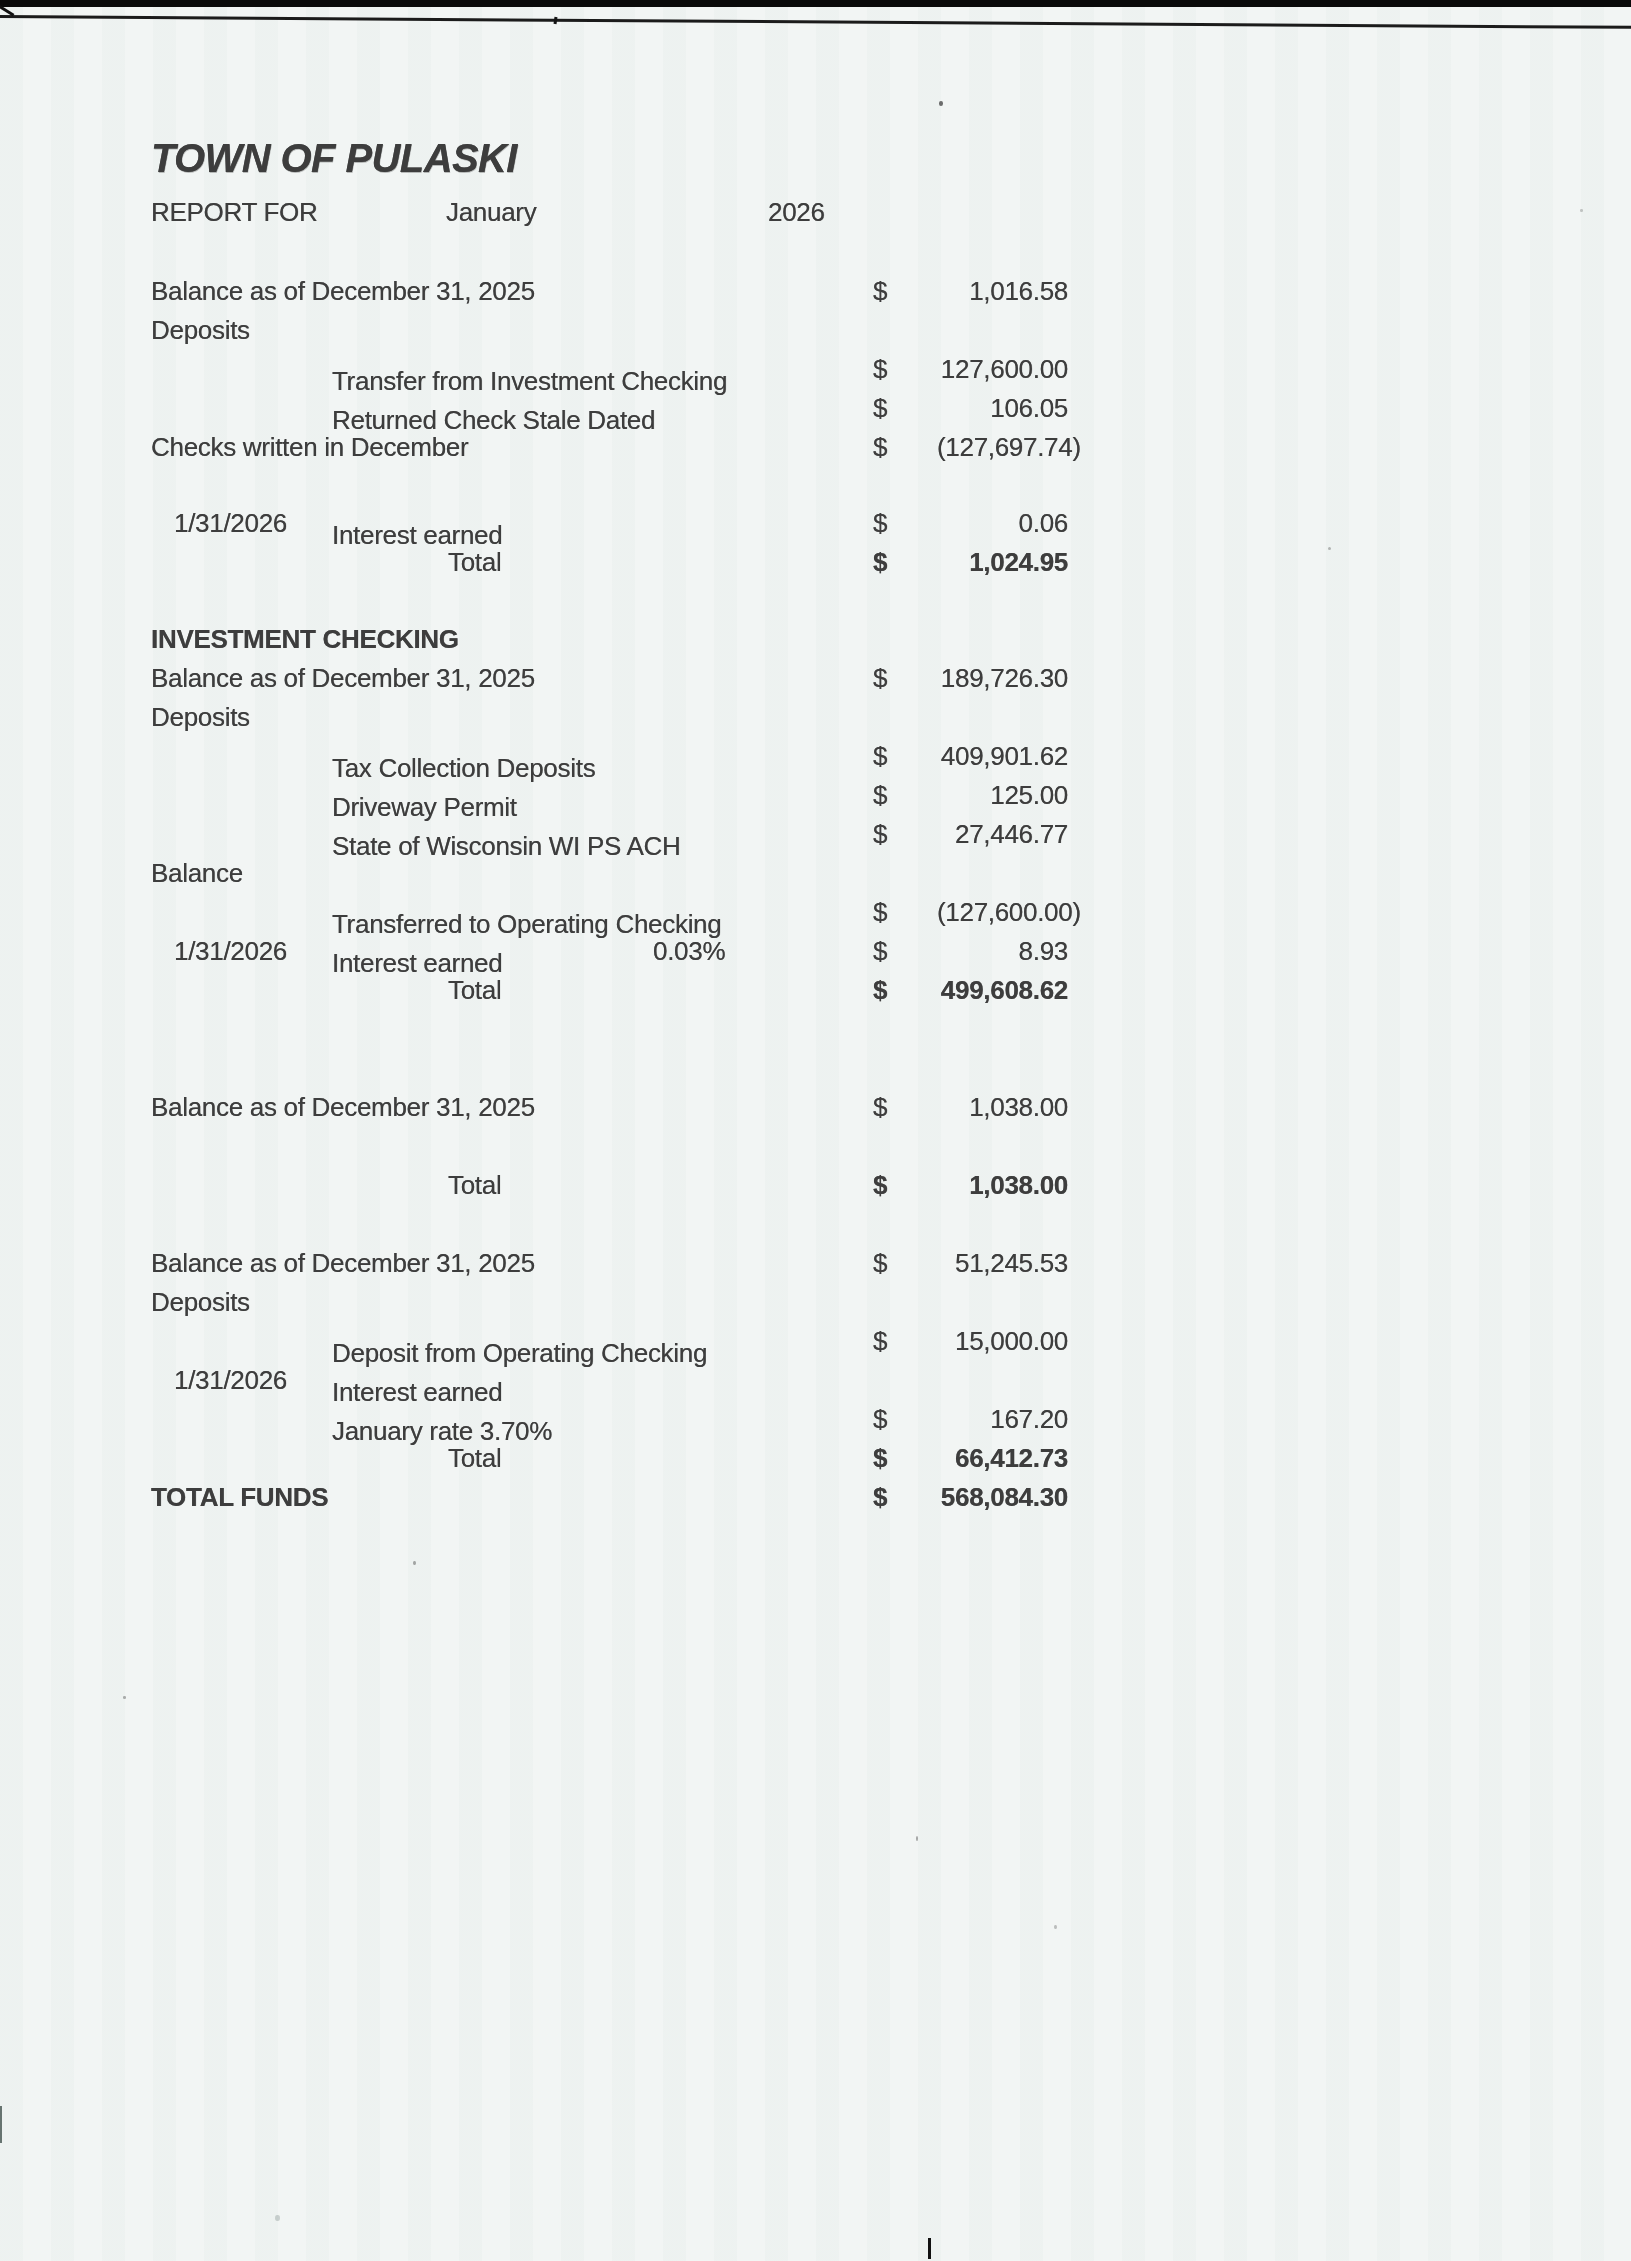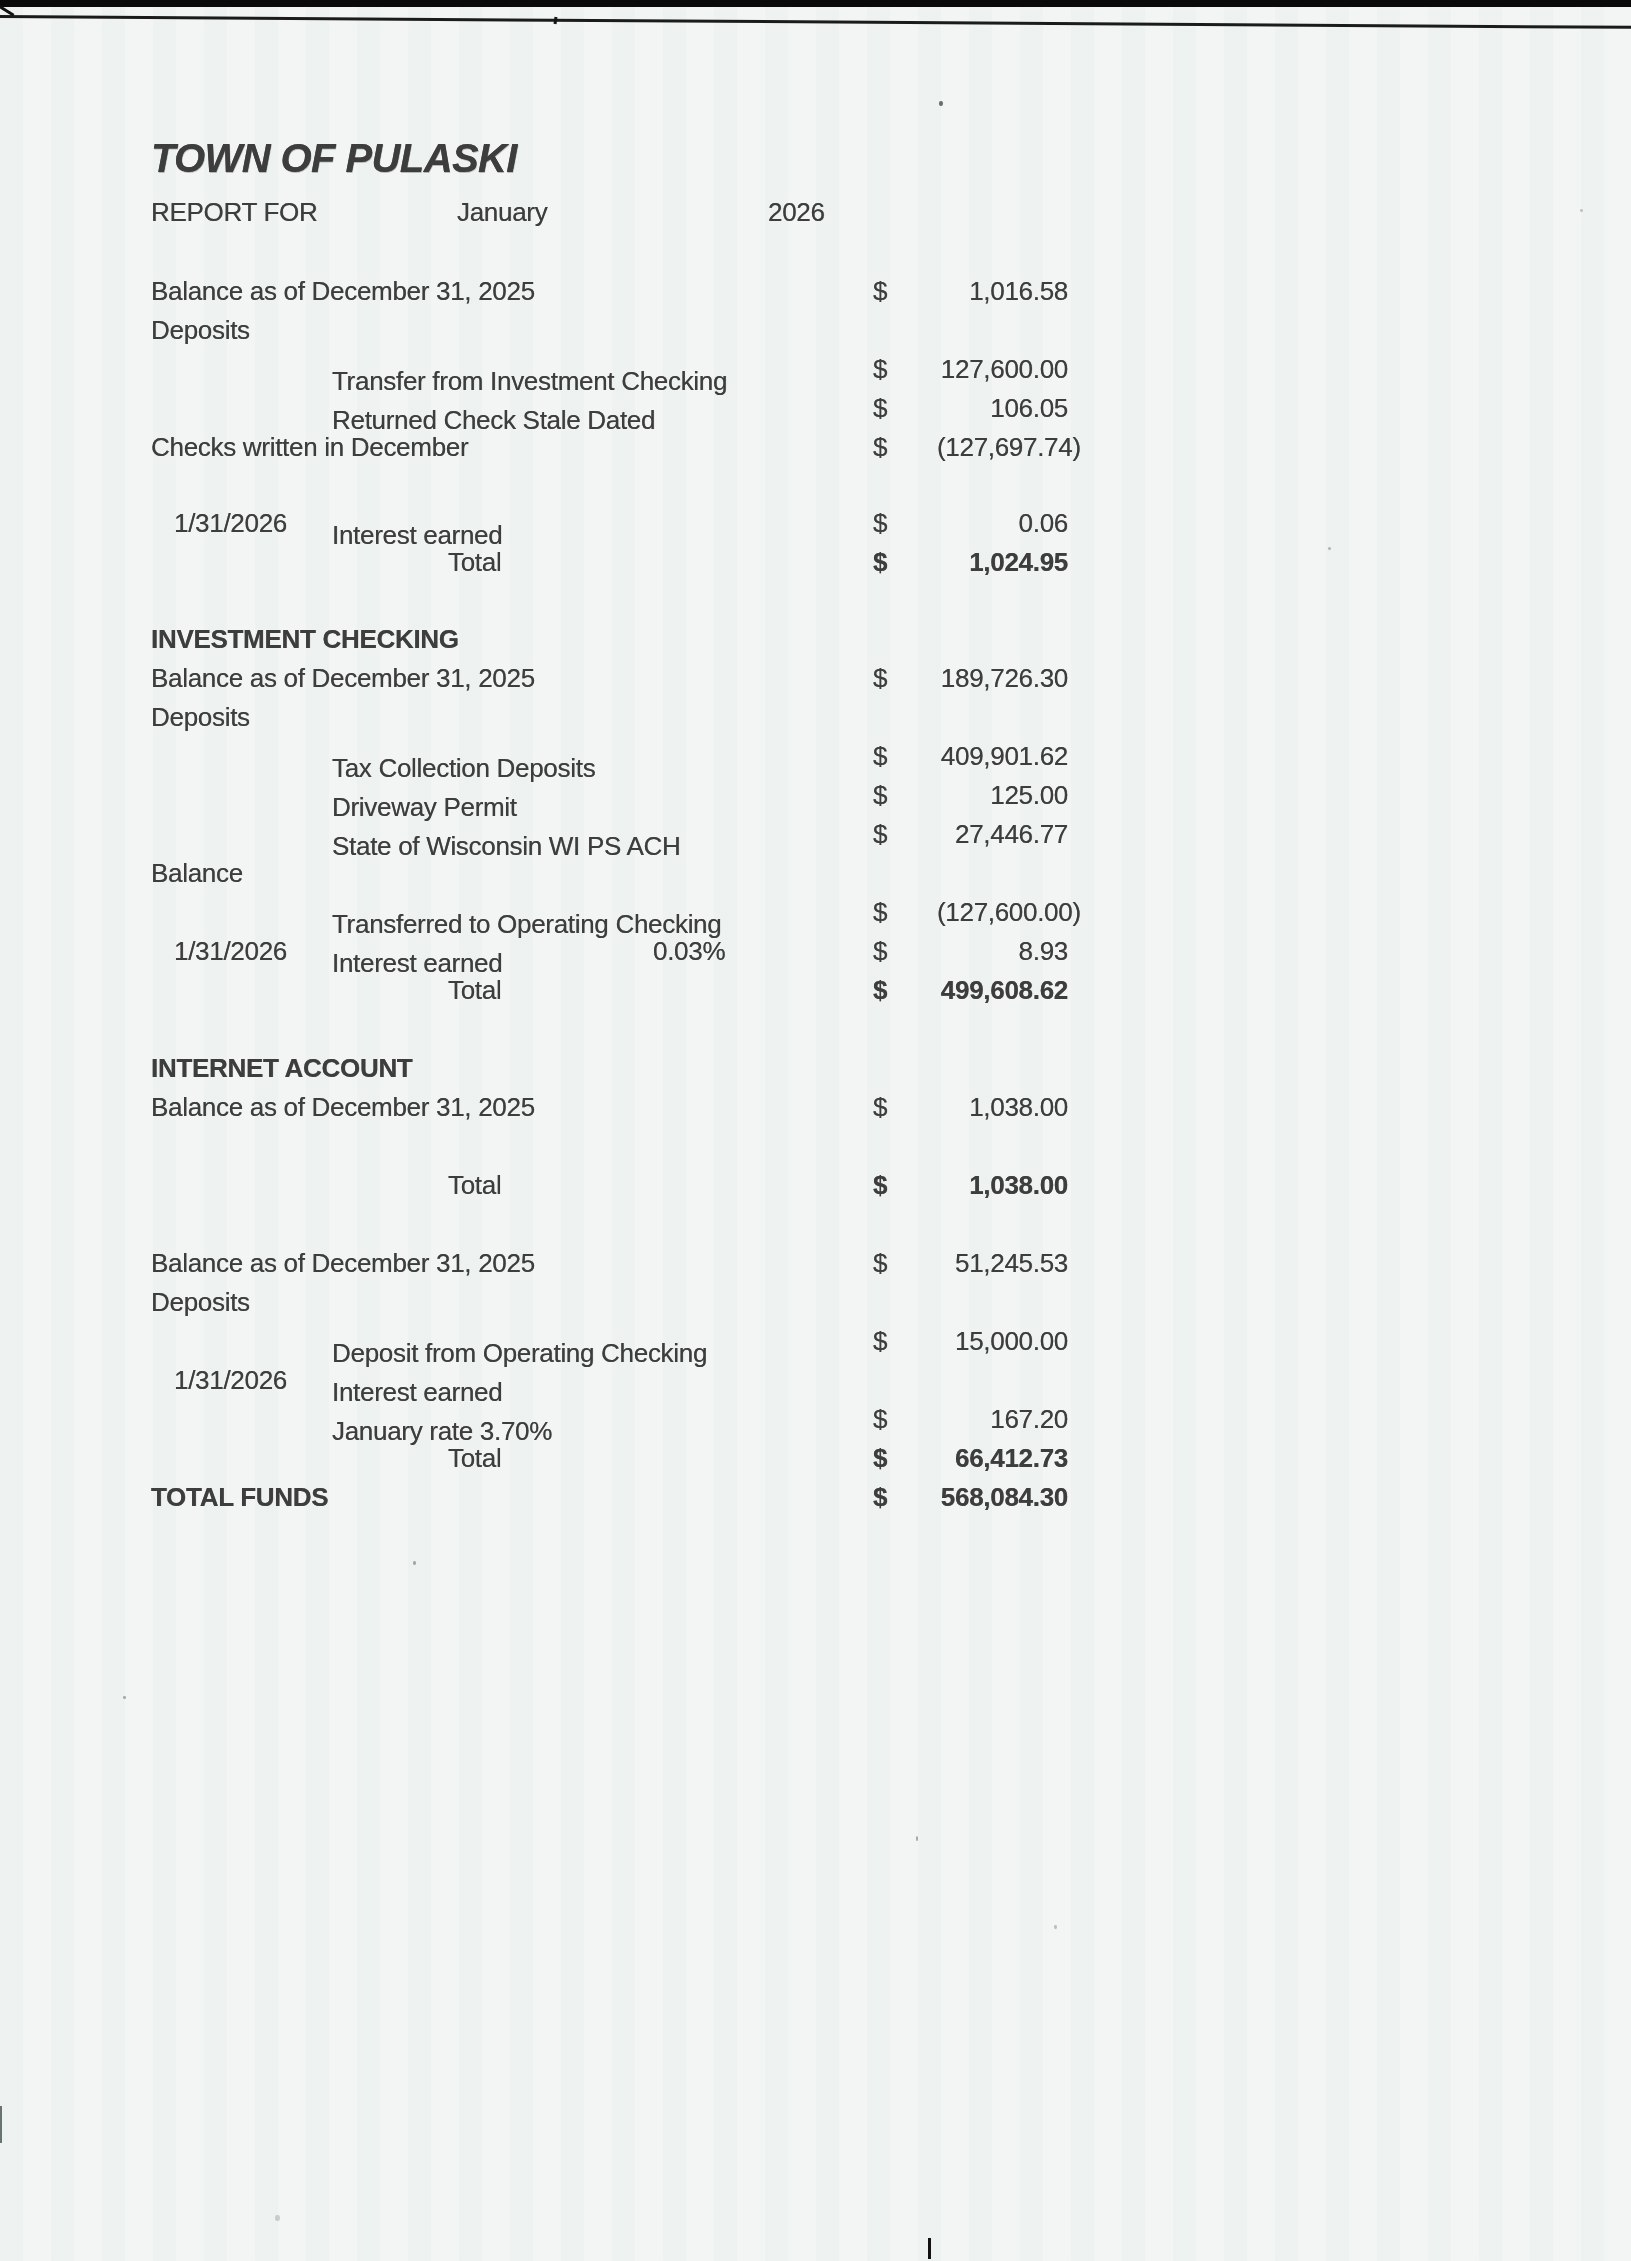--- a/index.html
+++ b/index.html
@@ -37,21 +37,21 @@
   .t {
     position: absolute;
     font-size: 26px; line-height: 32px;
     letter-spacing: -0.3px; white-space: nowrap;
     text-shadow: 0 0 0.6px rgba(62,62,62,.6), 0.4px 0.4px 0 rgba(62,62,62,.22);
   }
   .x-l0   { left: 151px; }
   .x-date { left: 174px; }
   .x-l1   { left: 332px; margin-top: 12px; }
   .x-tot  { left: 448px; }
-  .x-month{ left: 457px; }
+  .x-month{ left: 446px; }
   .x-year { left: 768px; }
   .x-rate { left: 653px; }
   .x-cur  { left: 873px; }
   .x-amt  { right: 564px; text-align: left; }
   .neg    { margin-right: -12.8px; }
   .bold   { font-weight: 700; }
 
   
   .scan-top {
     position: absolute; top: 0; left: 0;
@@ -210,23 +210,20 @@
     <span class="t x-cur">$</span>
     <span class="t x-amt">8.93</span>
   </div>
 
   <div class="line" style="top:974px">
     <span class="t x-tot">Total</span>
     <span class="t x-cur bold">$</span>
     <span class="t x-amt bold">499,608.62</span>
   </div>
 
-  <div class="line" style="top:1052px">
-    <span class="t x-l0 bold">INTERNET ACCOUNT</span>
-  </div>
 
   <div class="line" style="top:1091px">
     <span class="t x-l0">Balance as of December 31, 2025</span>
     <span class="t x-cur">$</span>
     <span class="t x-amt">1,038.00</span>
   </div>
 
   <div class="line" style="top:1169px">
     <span class="t x-tot">Total</span>
     <span class="t x-cur bold">$</span>

